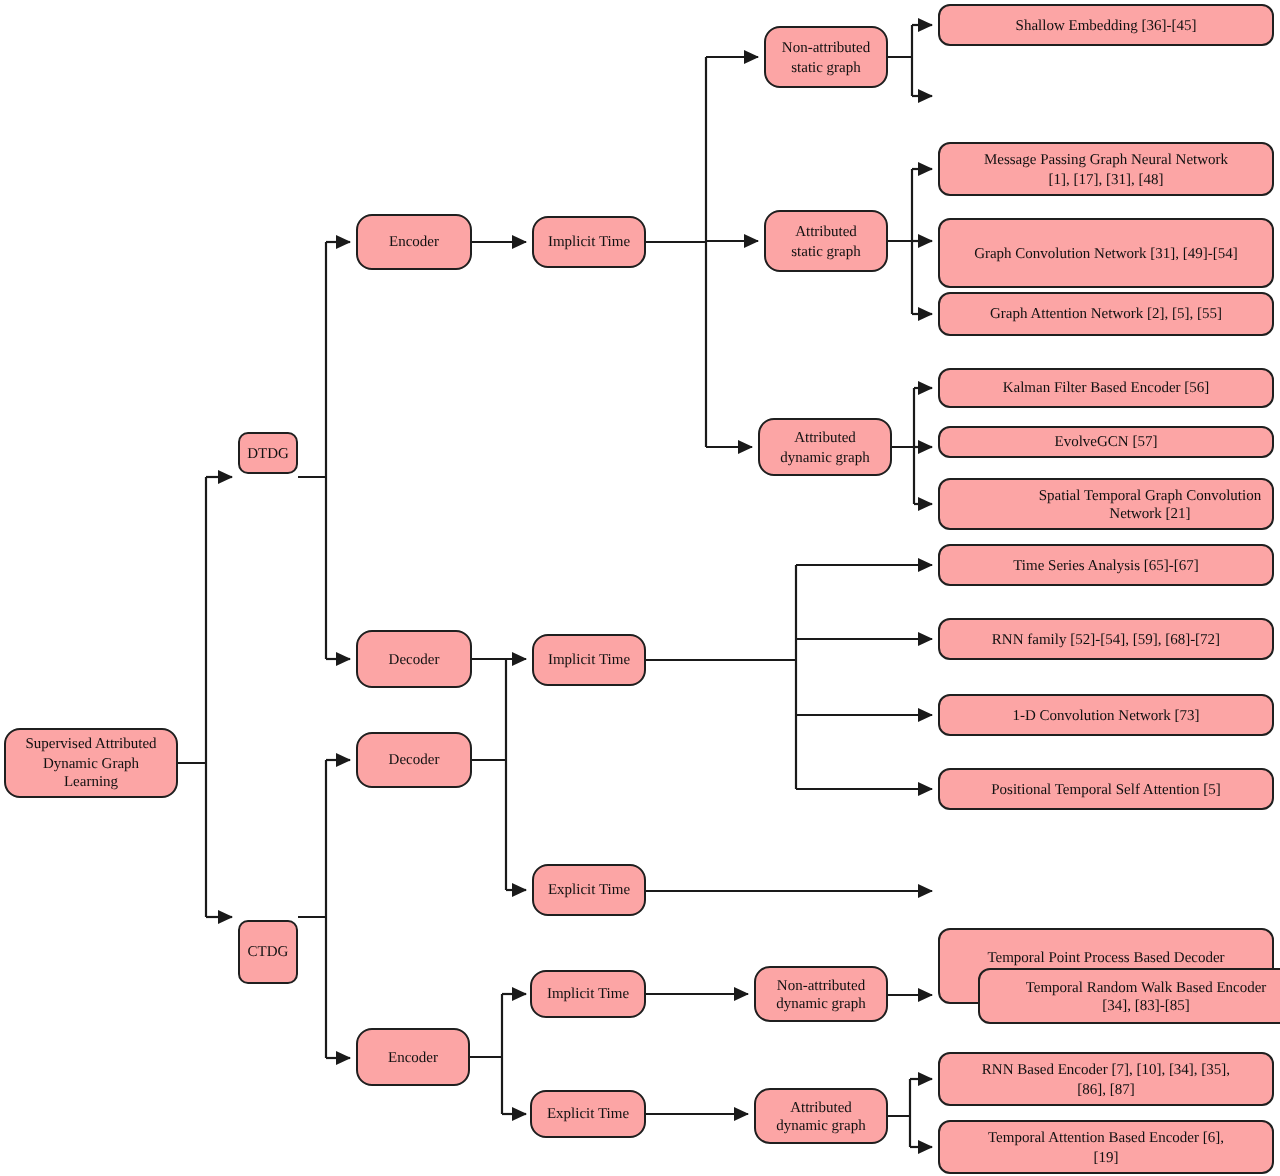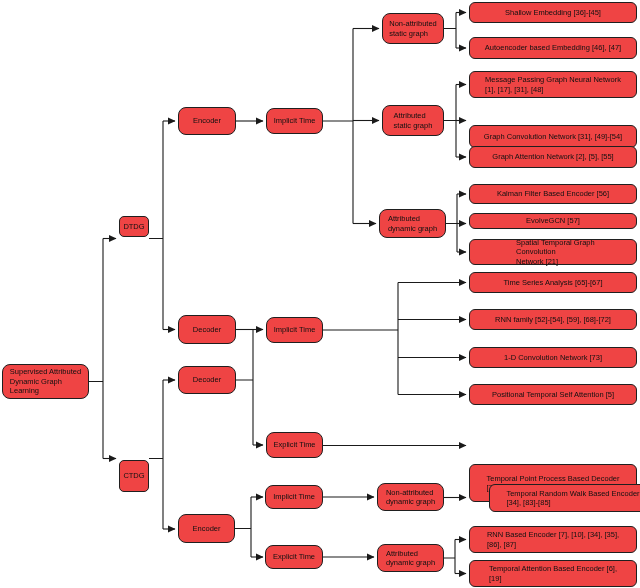--- a/index.html
+++ b/index.html
@@ -7,28 +7,30 @@
     position:relative;
     width:640px;height:588px;
     background:#ffffff;
     font-family:"Liberation Sans",sans-serif;
     overflow:hidden;
   }
   #edges{position:absolute;left:0;top:0;width:640px;height:588px;}
   .box{
     position:absolute;
     box-sizing:border-box;
-    background:#ef4444;
+    background:#fca5a5;
     border:1.2px solid #1f1f1f;
     border-radius:8px;
     display:flex;align-items:center;justify-content:center;
+    text-align:center;
     font-size:7.5px;line-height:1.25;color:#111111;
     white-space:pre-line;
     padding:1px 2px;
     z-index:2;
+    font-family:Liberation Serif, serif;
   }
   .small{border-radius:5px;}
   .leaf{border-radius:6px;left:469px;width:168px;}
   .edge{stroke:#1a1a1a;stroke-width:1.1;fill:none;}
 </style>
 </head>
 <body>
 
 <div id="figure">
 
@@ -112,24 +114,23 @@
   <div class="box" style="left:382px;top:105px;width:62px;height:31px;">Attributed
 static graph</div>
   <div class="box" style="left:379px;top:209px;width:67px;height:29px;">Attributed
 dynamic graph</div>
   <div class="box" style="left:377px;top:483px;width:67px;height:28px;">Non-attributed
 dynamic graph</div>
   <div class="box" style="left:377px;top:544px;width:67px;height:28px;">Attributed
 dynamic graph</div>
 
   <div class="box leaf" style="top:2px;height:21px;">Shallow Embedding [36]-[45]</div>
-  <div class="box leaf" style="top:37px;height:22px;">Autoencoder based Embedding [46], [47]</div>
   <div class="box leaf" style="top:71px;height:27px;">Message Passing Graph Neural Network
 [1], [17], [31], [48]</div>
-  <div class="box leaf" style="top:125px;height:23px;">Graph Convolution Network [31], [49]-[54]</div>
+  <div class="box leaf" style="top:109px;height:35px;">Graph Convolution Network [31], [49]-[54]</div>
   <div class="box leaf" style="top:146px;height:22px;">Graph Attention Network [2], [5], [55]</div>
   <div class="box leaf" style="top:184px;height:20px;">Kalman Filter Based Encoder [56]</div>
   <div class="box leaf" style="top:213px;height:16px;">EvolveGCN [57]</div>
   <div class="box leaf" style="top:239px;height:26px;padding-left:46px;">Spatial Temporal Graph Convolution
 Network [21]</div>
   <div class="box leaf" style="top:272px;height:21px;">Time Series Analysis [65]-[67]</div>
   <div class="box leaf" style="top:309px;height:21px;">RNN family [52]-[54], [59], [68]-[72]</div>
   <div class="box leaf" style="top:347px;height:21px;">1-D Convolution Network [73]</div>
   <div class="box leaf" style="top:384px;height:21px;">Positional Temporal Self Attention [5]</div>
   <div class="box leaf" style="top:432px;height:38px;margin-top:32px;">Temporal Point Process Based Decoder

